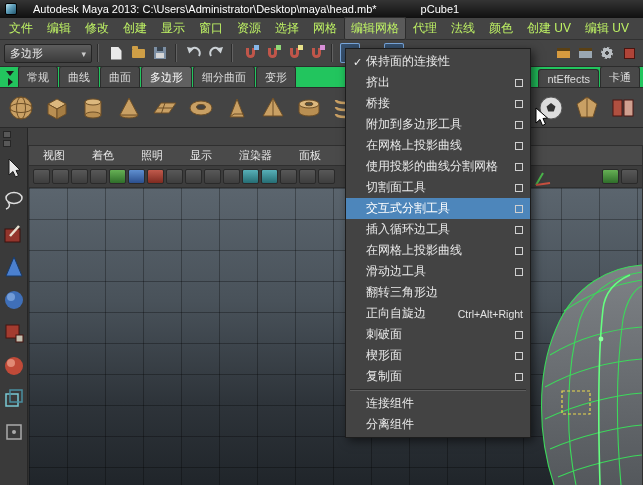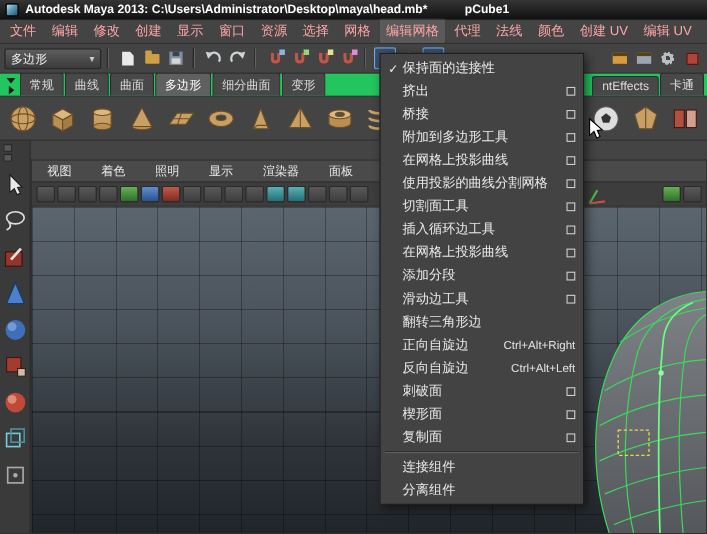--- a/index.html
+++ b/index.html
@@ -6,30 +6,30 @@
   html,body { background:#222; }
   #win {
     position:relative; width:643px; height:485px; overflow:hidden;
     background:#444; font-family:"Liberation Sans","DejaVu Sans",sans-serif;
     color:#e6e6e6; user-select:none;
   }
   i { display:block; }
 
   
   .titlebar { height:18px; background:linear-gradient(#343434,#101010);
-    display:flex; align-items:center; gap:6px; padding:0 5px;
-    font-size:11px; color:#fff; white-space:nowrap; overflow:hidden;font-weight:bold; }
+    display:flex; align-items:center; gap:16px; padding:0 5px;
+    font-size:11px; color:#fff; white-space:nowrap; overflow:hidden; }
   .appicon { width:12px; height:12px; border-radius:2px;
     background:linear-gradient(135deg,#bfe6ef 0%,#5c9cb8 45%,#23566e 100%);
     border:1px solid #000; flex:0 0 auto; }
   .tsel { margin-left:28px; }
 
   
   .menubar { height:22px; display:flex; align-items:center; background:#444;
-    border-bottom:1px solid #313131; font-size:12px; color:#fca5a5; padding-left:2px; }
+    border-bottom:1px solid #313131; font-size:12px; color:#bef264; padding-left:2px; }
   .mitem { padding:3px 7px; white-space:nowrap; border-radius:2px; }
   .mitem.open { background:#5a5a5a; box-shadow:inset 0 0 0 1px #2c2c2c; }
 
   
   .statusline { height:27px; background:#444; border-bottom:1px solid #2d2d2d;
     display:flex; align-items:center; gap:2px; padding:0 4px; }
   .mode { width:88px; height:19px; border:1px solid #242424; border-radius:2px;
     background:linear-gradient(#5d5d5d,#3b3b3b); font-size:11px; color:#efefef;
     display:flex; align-items:center; justify-content:space-between; padding:0 5px; }
   .darr::before { content:"▾"; font-size:9px; color:#ccc; font-family:"DejaVu Sans",sans-serif; }
@@ -482,53 +482,48 @@
     <div class="mrow">
         <span class="gut"></span>
         <span>使用投影的曲线分割网格</span>
         <span class="obox"></span>
       </div>
     <div class="mrow">
         <span class="gut"></span>
         <span>切割面工具</span>
         <span class="obox"></span>
       </div>
+    <div class="mrow hl">
+        <span class="gut"></span>
+        <span>交互式分割工具</span>
+        <span class="obox"></span>
+      </div>
     <div class="mrow">
         <span class="gut"></span>
         <span>插入循环边工具</span>
         <span class="obox"></span>
       </div>
     <div class="mrow">
         <span class="gut"></span>
         <span>在网格上投影曲线</span>
-        <span class="obox"></span>
-      </div>
-    <div class="mrow">
-        <span class="gut"></span>
-        <span>添加分段</span>
         <span class="obox"></span>
       </div>
     <div class="mrow">
         <span class="gut"></span>
         <span>滑动边工具</span>
         <span class="obox"></span>
       </div>
     <div class="mrow">
         <span class="gut"></span>
         <span>翻转三角形边</span>
       </div>
     <div class="mrow">
         <span class="gut"></span>
         <span>正向自旋边</span>
         <span class="msc">Ctrl+Alt+Right</span>
-      </div>
-    <div class="mrow">
-        <span class="gut"></span>
-        <span>反向自旋边</span>
-        <span class="msc">Ctrl+Alt+Left</span>
       </div>
     <div class="mrow">
         <span class="gut"></span>
         <span>刺破面</span>
         <span class="obox"></span>
       </div>
     <div class="mrow">
         <span class="gut"></span>
         <span>楔形面</span>
         <span class="obox"></span>

